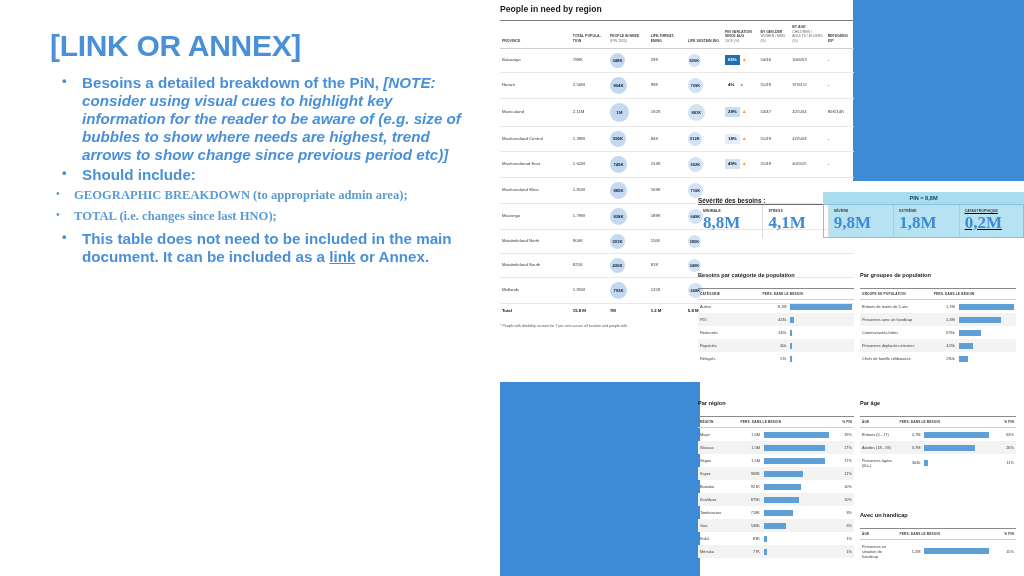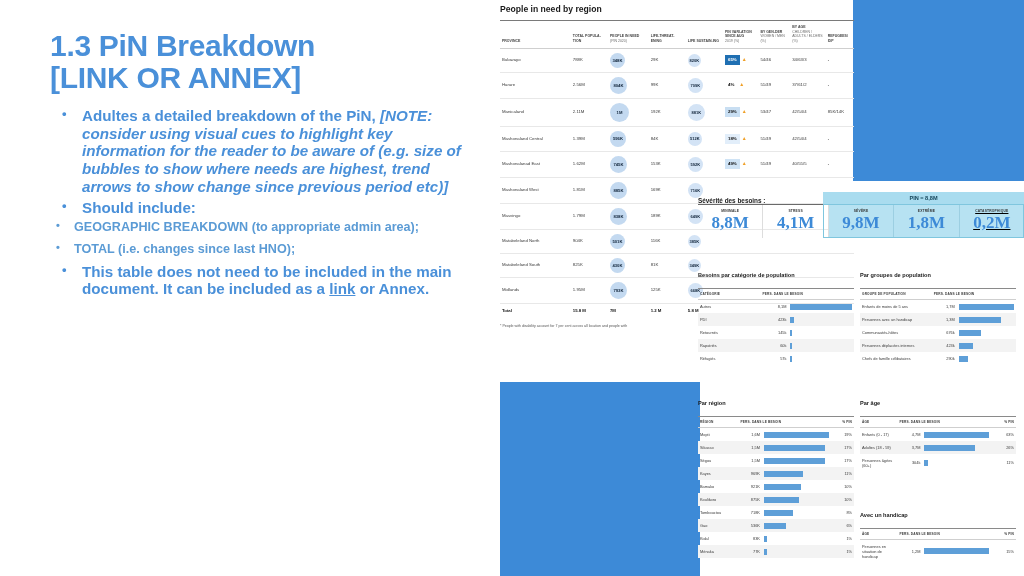--- a/index.html
+++ b/index.html
@@ -40,21 +40,21 @@
   }
   ul.lvl1 > li::before {
     content: "\2022";
     position: absolute;
     left: 6px; top: -1px;
     font-size: 13px;
     color: #4a90d9;
   }
   .note-italic { font-style: italic; }
 
-  ul.lvl2 { list-style: none; margin: 4px 0 6px 0; }
+  ul.lvl2 { list-style: none; margin: 4px 0 6px 0; font-family: Liberation Serif, serif; }
   ul.lvl2 > li {
     position: relative;
     padding-left: 24px;
     color: #5b9bd5;
     font-weight: bold;
     font-size: 12.6px;
     line-height: 1.2;
     margin-bottom: 6px;
   }
   ul.lvl2 > li::before {
@@ -175,21 +175,20 @@
     background: #a9dcef;
     color: #17475c;
     text-align: center;
     font-size: 5.6px;
     font-weight: bold;
     padding: 3px 0;
   }
   #sev-cells {
     display: flex;
     border-top: 1px solid #6a6a6a;
-    text-align: center;
   }
   .sev-cell {
     flex: 1;
     padding: 4px 5px 6px 5px;
     border-right: 1px solid #ddd;
   }
   .sev-cell:last-child { border-right: none; text-decoration: underline; }
   .sev-cell.hl { background: #b7e2f2; border-right-color: #9ccfe2; }
   .sev-cell .cap {
     font-size: 3.3px;
@@ -260,27 +259,26 @@
     display: block;
   }
   .barcell { padding-left: 4px; }
 </style>
 </head>
 <body>
 
 <div id="left-panel">
 
   <div id="slide-title">
-    <span class="t-line">1.3 PiN Breakdown</span>
     <span class="t-line">[LINK OR ANNEX]</span>
   </div>
 
   <ul class="lvl1">
     <li>
-      <span>Adultes a detailed breakdown of the PiN, </span><span class="note-italic">[NOTE: consider using visual cues to highlight key information for the reader to be aware of (e.g. size of bubbles to show where needs are highest, trend arrows to show change since previous period etc)]</span>
+      <span>Besoins a detailed breakdown of the PiN, </span><span class="note-italic">[NOTE: consider using visual cues to highlight key information for the reader to be aware of (e.g. size of bubbles to show where needs are highest, trend arrows to show change since previous period etc)]</span>
     </li>
     <li>
       <span>Should include:</span>
     </li>
   </ul>
 
   <ul class="lvl2">
     <li>GEOGRAPHIC BREAKDOWN (to appropriate admin area);</li>
     <li>TOTAL (i.e. changes since last HNO);</li>
   </ul>

